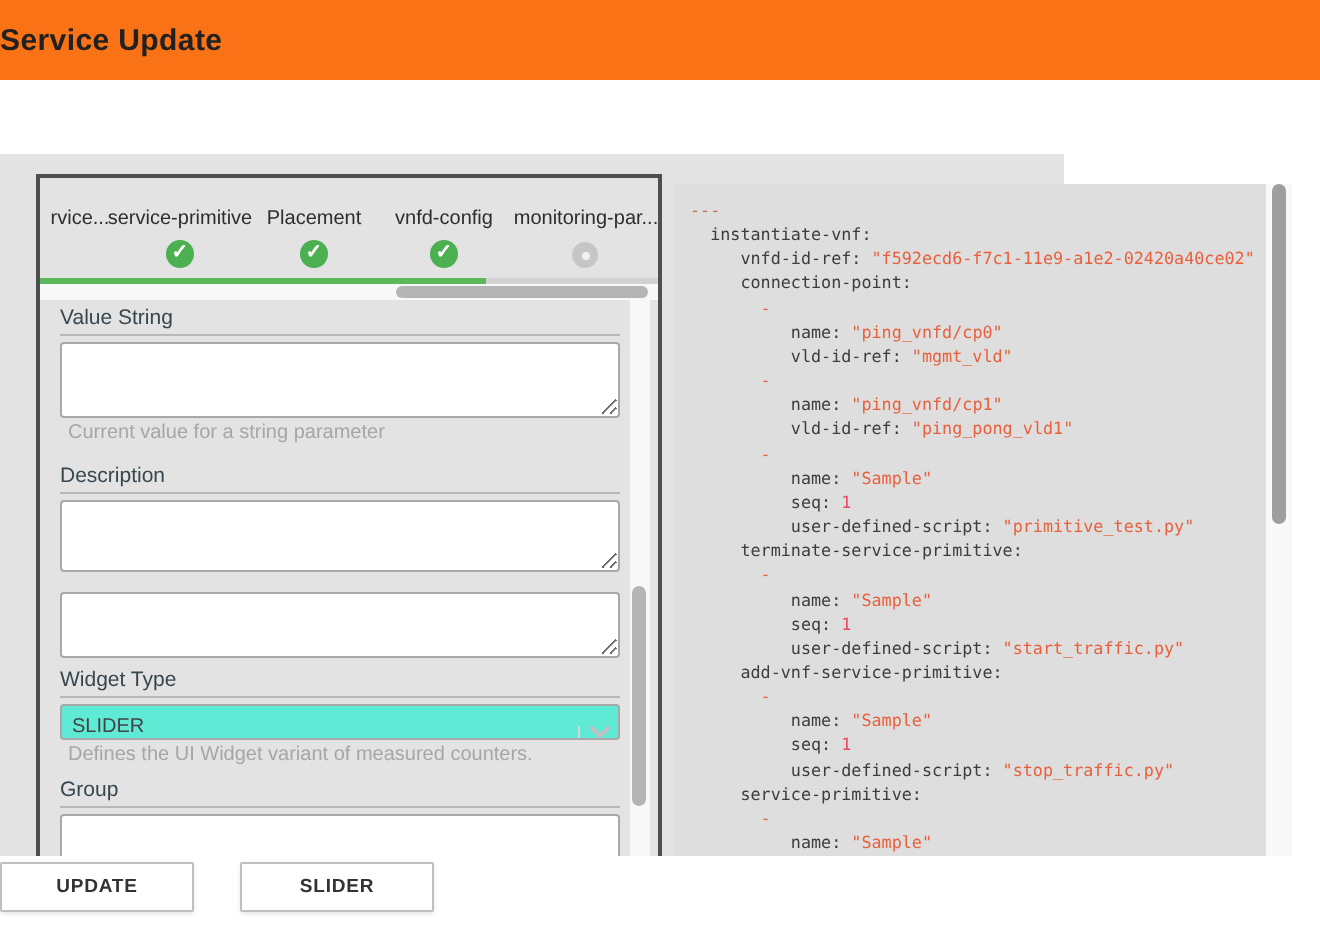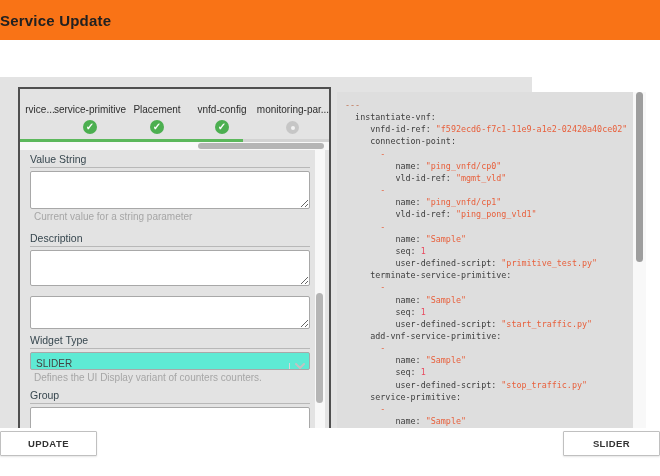--- a/index.html
+++ b/index.html
@@ -150,21 +150,21 @@
   }
   .code-hscroll-thumb {
     position: absolute; top: 1px; left: 3px; width: 243px; height: 6px;
     border-radius: 3px; background: #b0b0b0;
   }
 
   
   .footer {
     position: absolute; bottom: 0; left: 0; width: 660px; height: 48px;
     background: #ffffff;
-    display: flex; justify-content: space-between; padding-top: 3px;
+    display: flex; justify-content: flex-start; gap: 23px; padding-top: 3px;
   }
   .btn {
     width: 97px; height: 25px;
     background: #ffffff; border: 1px solid #c0c0c0; border-radius: 1px;
     font-family: "Liberation Sans", sans-serif;
     font-size: 9.5px; font-weight: 700; color: #333333; letter-spacing: 0.4px;
     display: flex; align-items: center; justify-content: center;
     cursor: pointer; box-shadow: 0 1px 2px rgba(0,0,0,0.1);
   }
 </style>
@@ -234,21 +234,21 @@
       <div class="field" style="margin-bottom:6px">
         <div class="field-label">Widget Type</div>
         <div class="select-box">
           <span class="select-value">SLIDER</span>
           <span class="select-arrow">
             <svg width="10" height="6" viewBox="0 0 10 6">
                 <polyline points="1,1 5,5 9,1" fill="none" stroke="#c2c2c2" stroke-width="2" stroke-linecap="round" stroke-linejoin="round"></polyline>
               </svg>
           </span>
         </div>
-        <div class="hint">Defines the UI Display variant of counters counters.</div>
+        <div class="hint">Defines the UI Widget variant of measured counters.</div>
       </div>
 
       <div class="field">
         <div class="field-label">Group</div>
         <textarea class="ta" style="height: 38px;"></textarea>
       </div>
 
       <span class="prev-link">&lt;&lt;Previous</span>
     </div>
 

